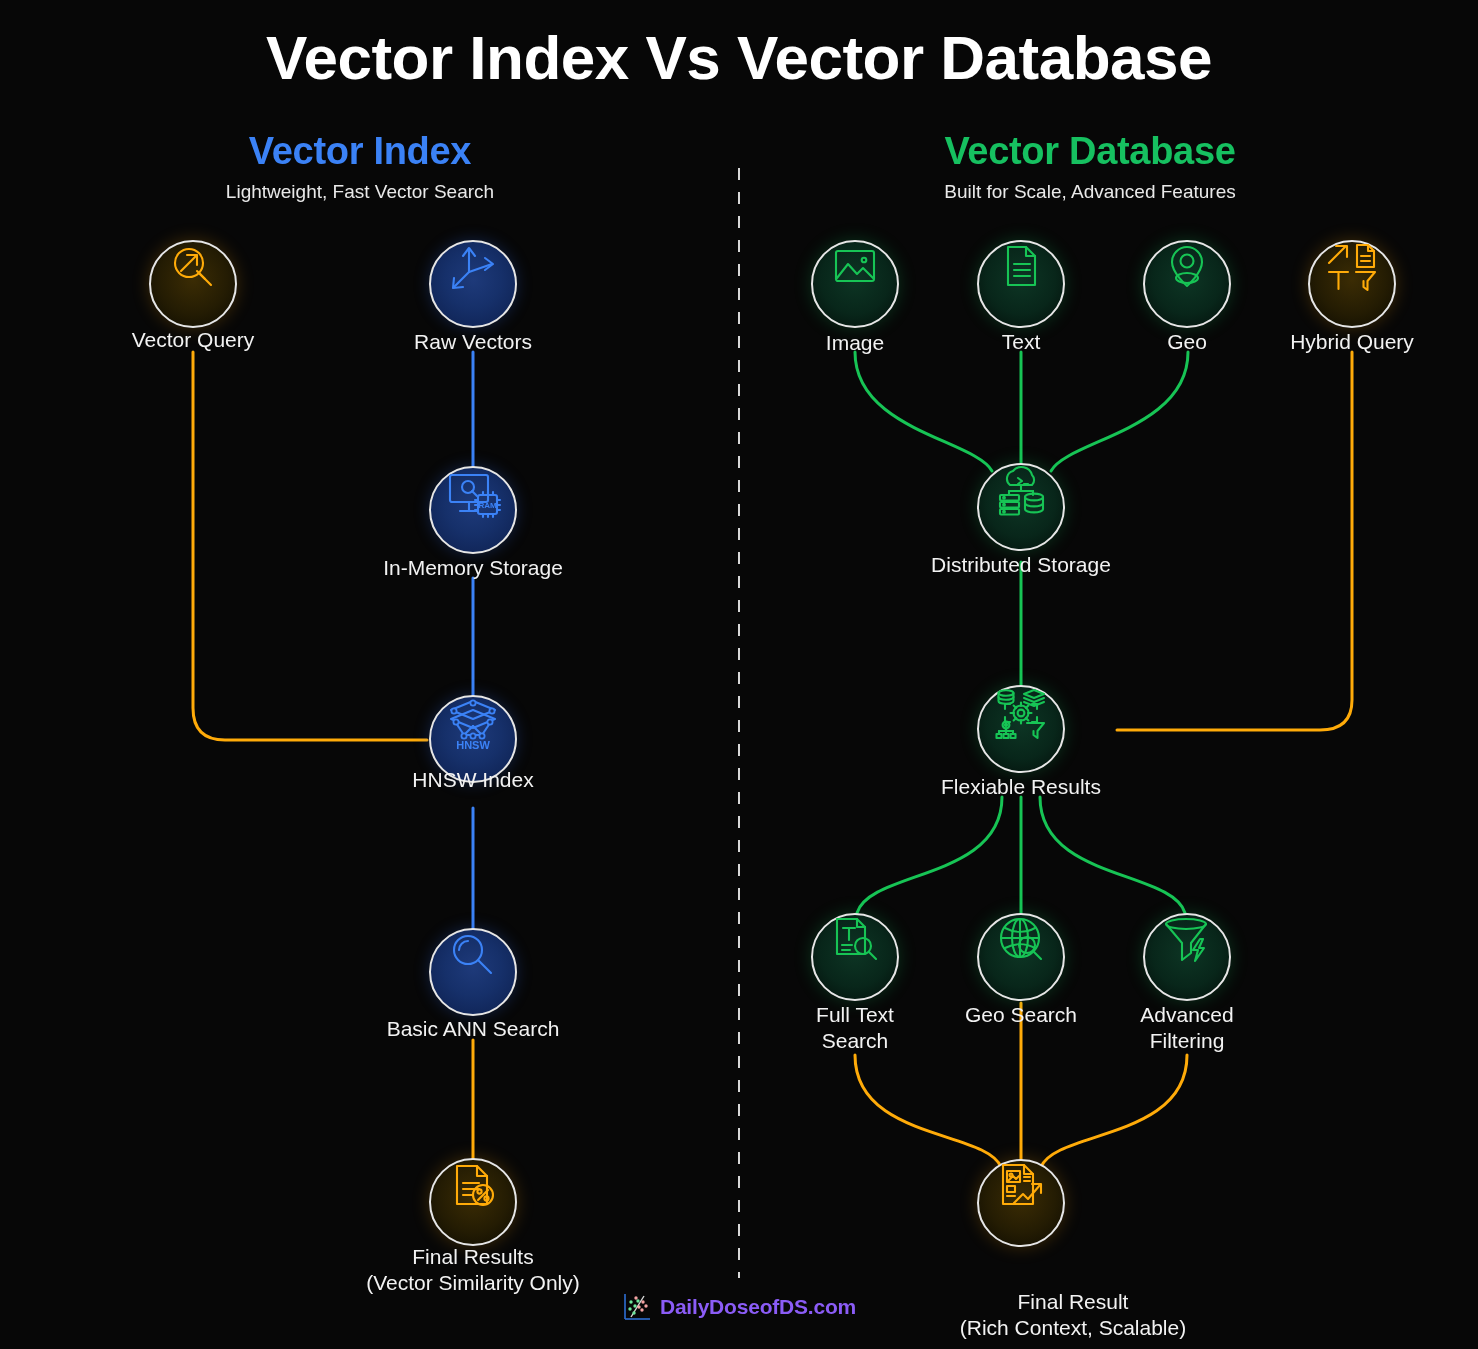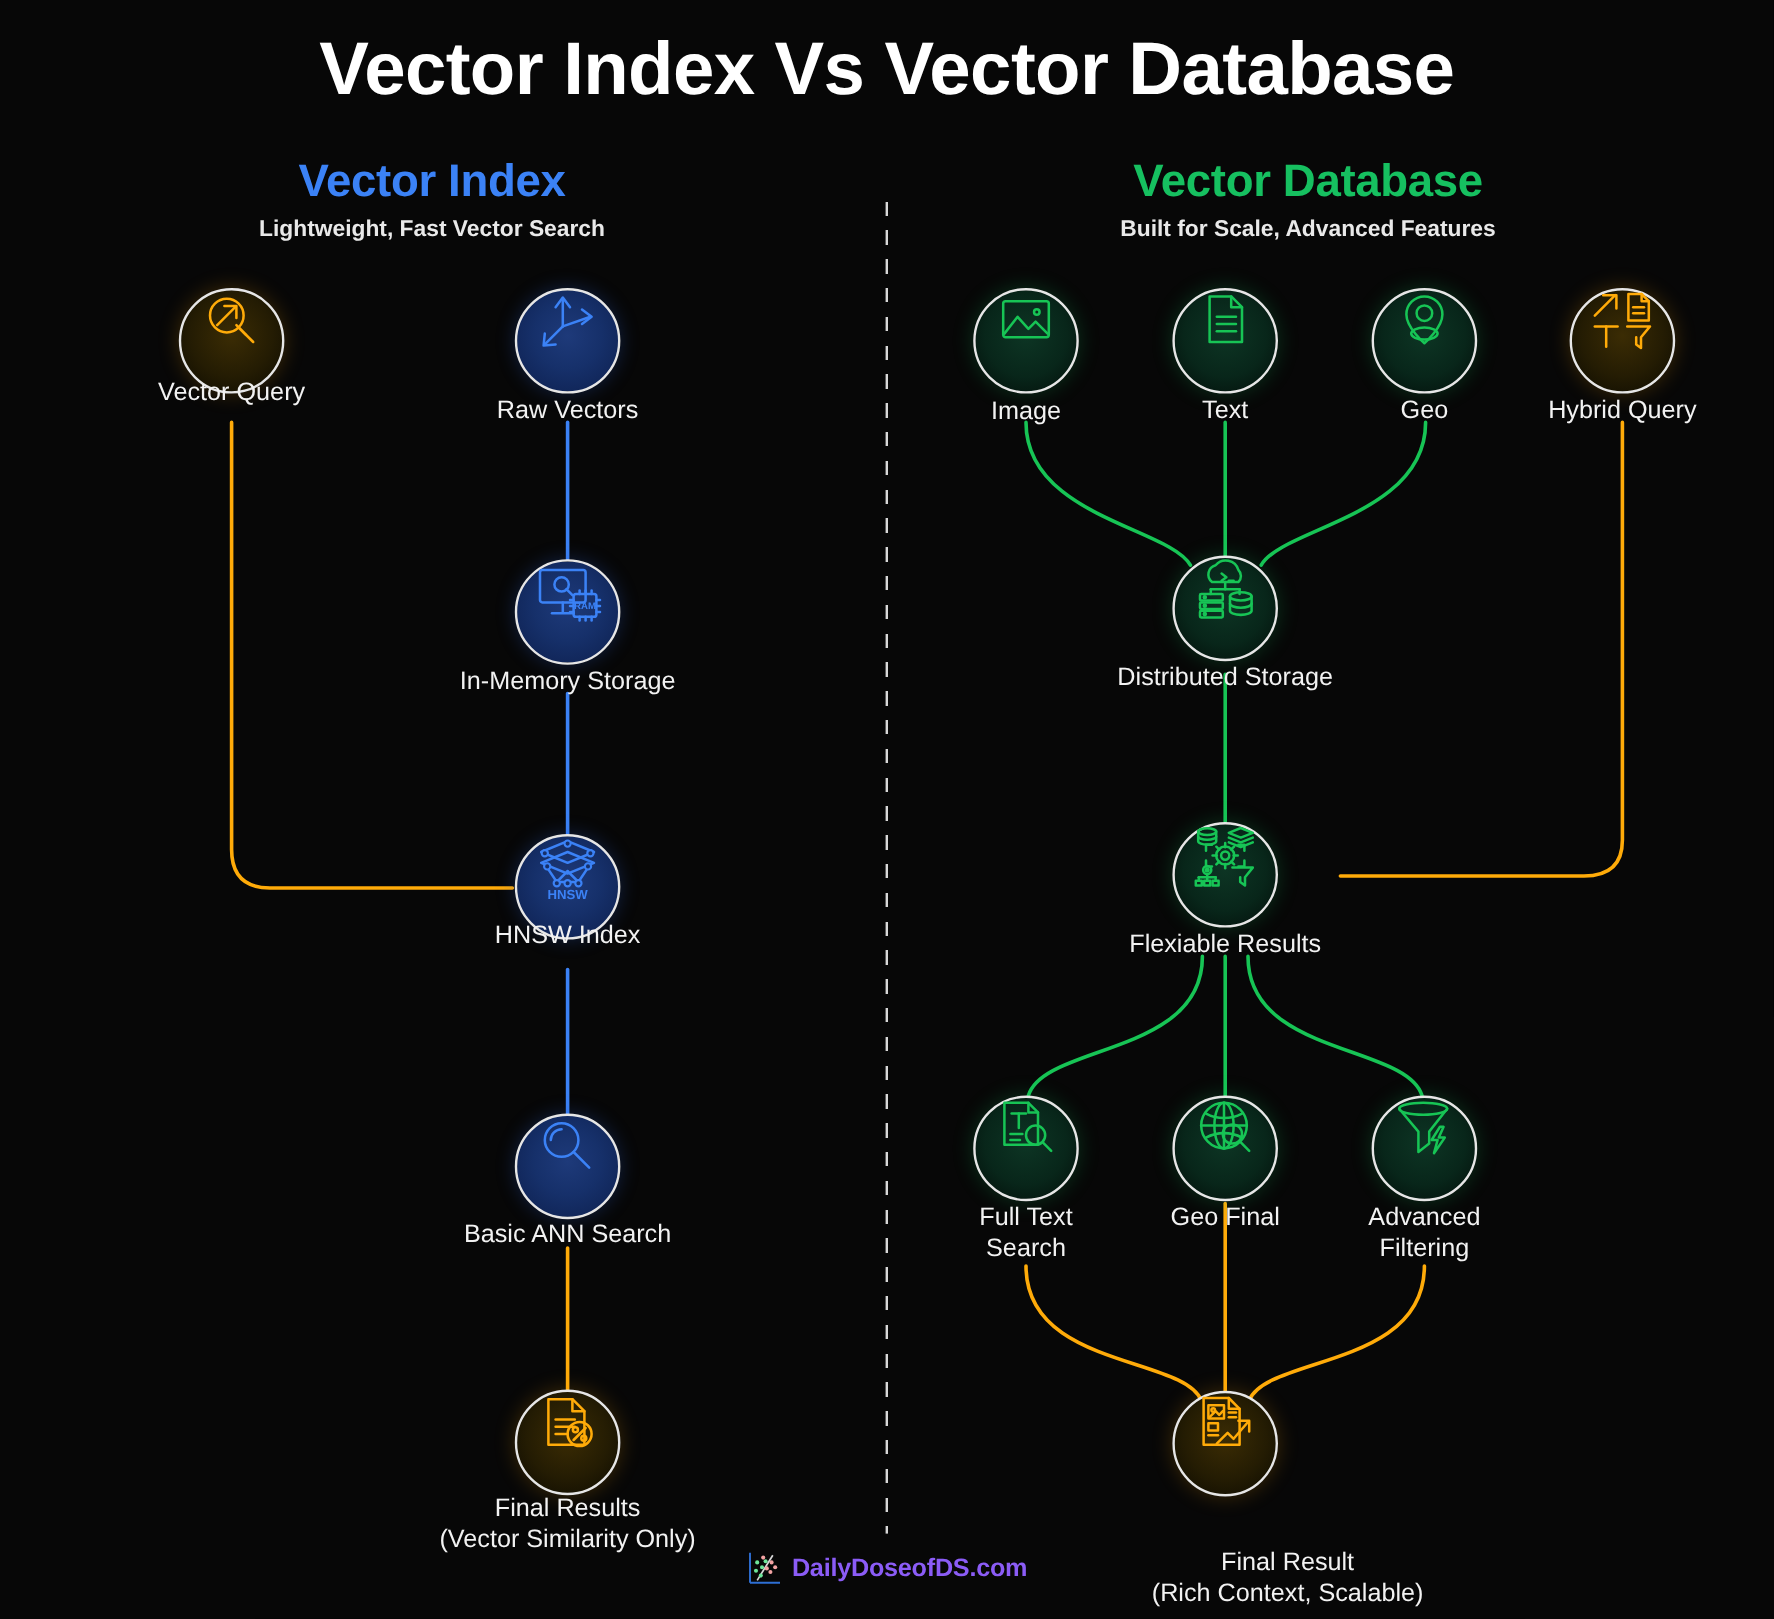--- a/index.html
+++ b/index.html
@@ -32,21 +32,21 @@
     position: absolute;
     text-align: center;
     font-size: 38px;
     font-weight: 800;
     letter-spacing: -0.3px;
   }
   .col-sub {
     position: absolute;
     text-align: center;
     font-size: 19px;
-    font-weight: 700;
+    font-weight: 400;
     color: #e9e9e9;
   }
   #vi-title { left: 60px; top: 130px; width: 600px; color: #3b82f6; }
   #vi-sub   { left: 60px; top: 181px; width: 600px; }
   #vd-title { left: 790px; top: 130px; width: 600px; color: #16c060; text-align: center; }
   #vd-sub   { left: 790px; top: 181px; width: 600px; }
 
   
   #divider {
     position: absolute;
@@ -178,21 +178,21 @@
 
   <div class="node orange" style="left:149px; top:240px;">
     <svg width="52" height="52" viewBox="0 0 52 52">
       <circle class="ic-orange" cx="22" cy="21" r="14"></circle>
       <line class="ic-orange" x1="32" y1="31" x2="44" y2="43"></line>
       <line class="ic-orange" x1="30" y1="29" x2="38" y2="37" stroke-width="4"></line>
       <line class="ic-orange" x1="14" y1="29" x2="29" y2="14"></line>
       <polyline class="ic-orange" points="20,13 30,13 30,23"></polyline>
     </svg>
   </div>
-  <div class="nlabel" style="left:43px; top:314px; width:300px;">Vector Query</div>
+  <div class="nlabel" style="left:43px; top:327px; width:300px;">Vector Query</div>
 
   <div class="node blue" style="left:429px; top:240px;">
     <svg width="52" height="52" viewBox="0 0 52 52">
       <line class="ic-blue" x1="22" y1="30" x2="22" y2="7"></line>
       <polyline class="ic-blue" points="16,14 22,6 28,14"></polyline>
       <line class="ic-blue" x1="22" y1="30" x2="45" y2="22"></line>
       <polyline class="ic-blue" points="38,16 46,22 38,28"></polyline>
       <line class="ic-blue" x1="22" y1="30" x2="7" y2="45"></line>
       <polyline class="ic-blue" points="7,36 6,46 16,45"></polyline>
     </svg>
@@ -425,21 +425,21 @@
       <circle class="ic-green" cx="24" cy="23" r="19"></circle>
       <ellipse class="ic-green" cx="24" cy="23" rx="8" ry="19" stroke-width="1.7"></ellipse>
       <line class="ic-green" x1="24" y1="4" x2="24" y2="42" stroke-width="1.7"></line>
       <line class="ic-green" x1="5" y1="23" x2="43" y2="23" stroke-width="1.7"></line>
       <path class="ic-green" d="M9,13 a32,32 0 0 0 30,0" stroke-width="1.7"></path>
       <path class="ic-green" d="M9,33 a32,32 0 0 1 30,0" stroke-width="1.7"></path>
       <circle class="ic-green" cx="31" cy="30" r="8" fill="#08261a"></circle>
       <line class="ic-green" x1="37" y1="36" x2="45" y2="44" stroke-width="2.6"></line>
     </svg>
   </div>
-  <div class="nlabel" style="left:921px; top:1002px; width:200px;">Geo Final</div>
+  <div class="nlabel" style="left:921px; top:1002px; width:200px;">Geo Search</div>
 
   <div class="node green" style="left:1143px; top:913px;">
     <svg width="50" height="48" viewBox="0 0 50 48">
       <ellipse class="ic-green" cx="24" cy="9" rx="20" ry="5"></ellipse>
       <path class="ic-green" d="M4,9 L20,28 L20,45 L29,38 L29,28 L44,9"></path>
       <polygon class="ic-green" points="38,24 31,35 36,35 33,46 42,33 37,33 41,24" fill="#08261a"></polygon>
     </svg>
   </div>
   <div class="nlabel" style="left:1087px; top:1002px; width:200px;">Advanced
 Filtering</div>

